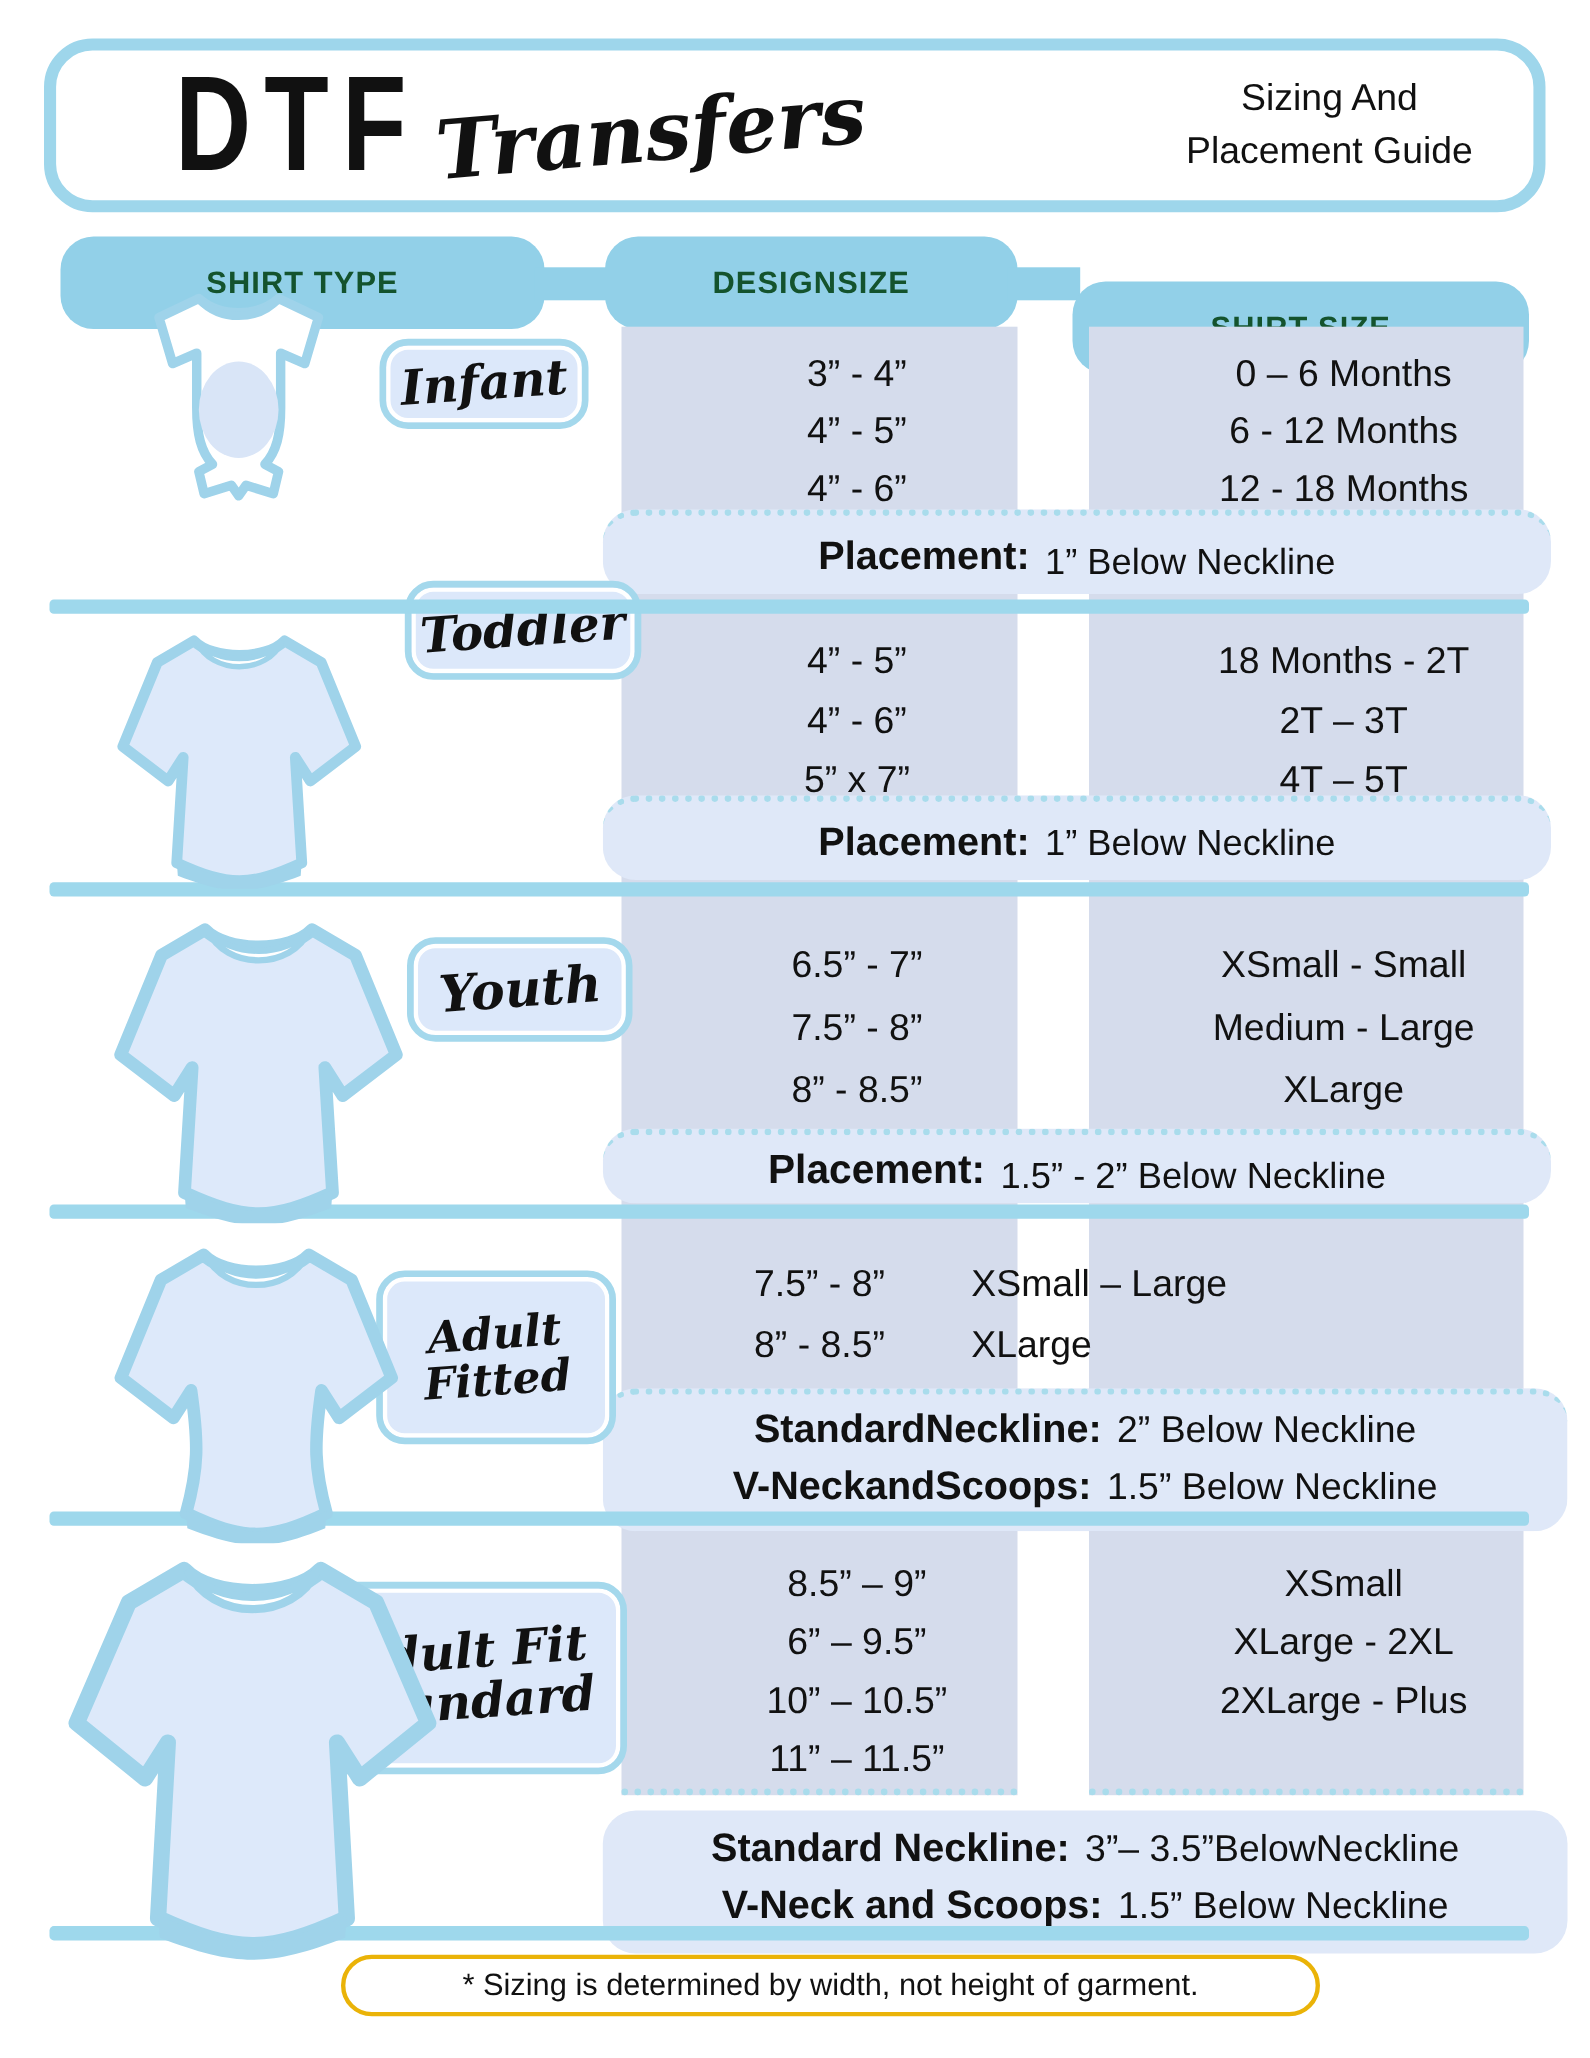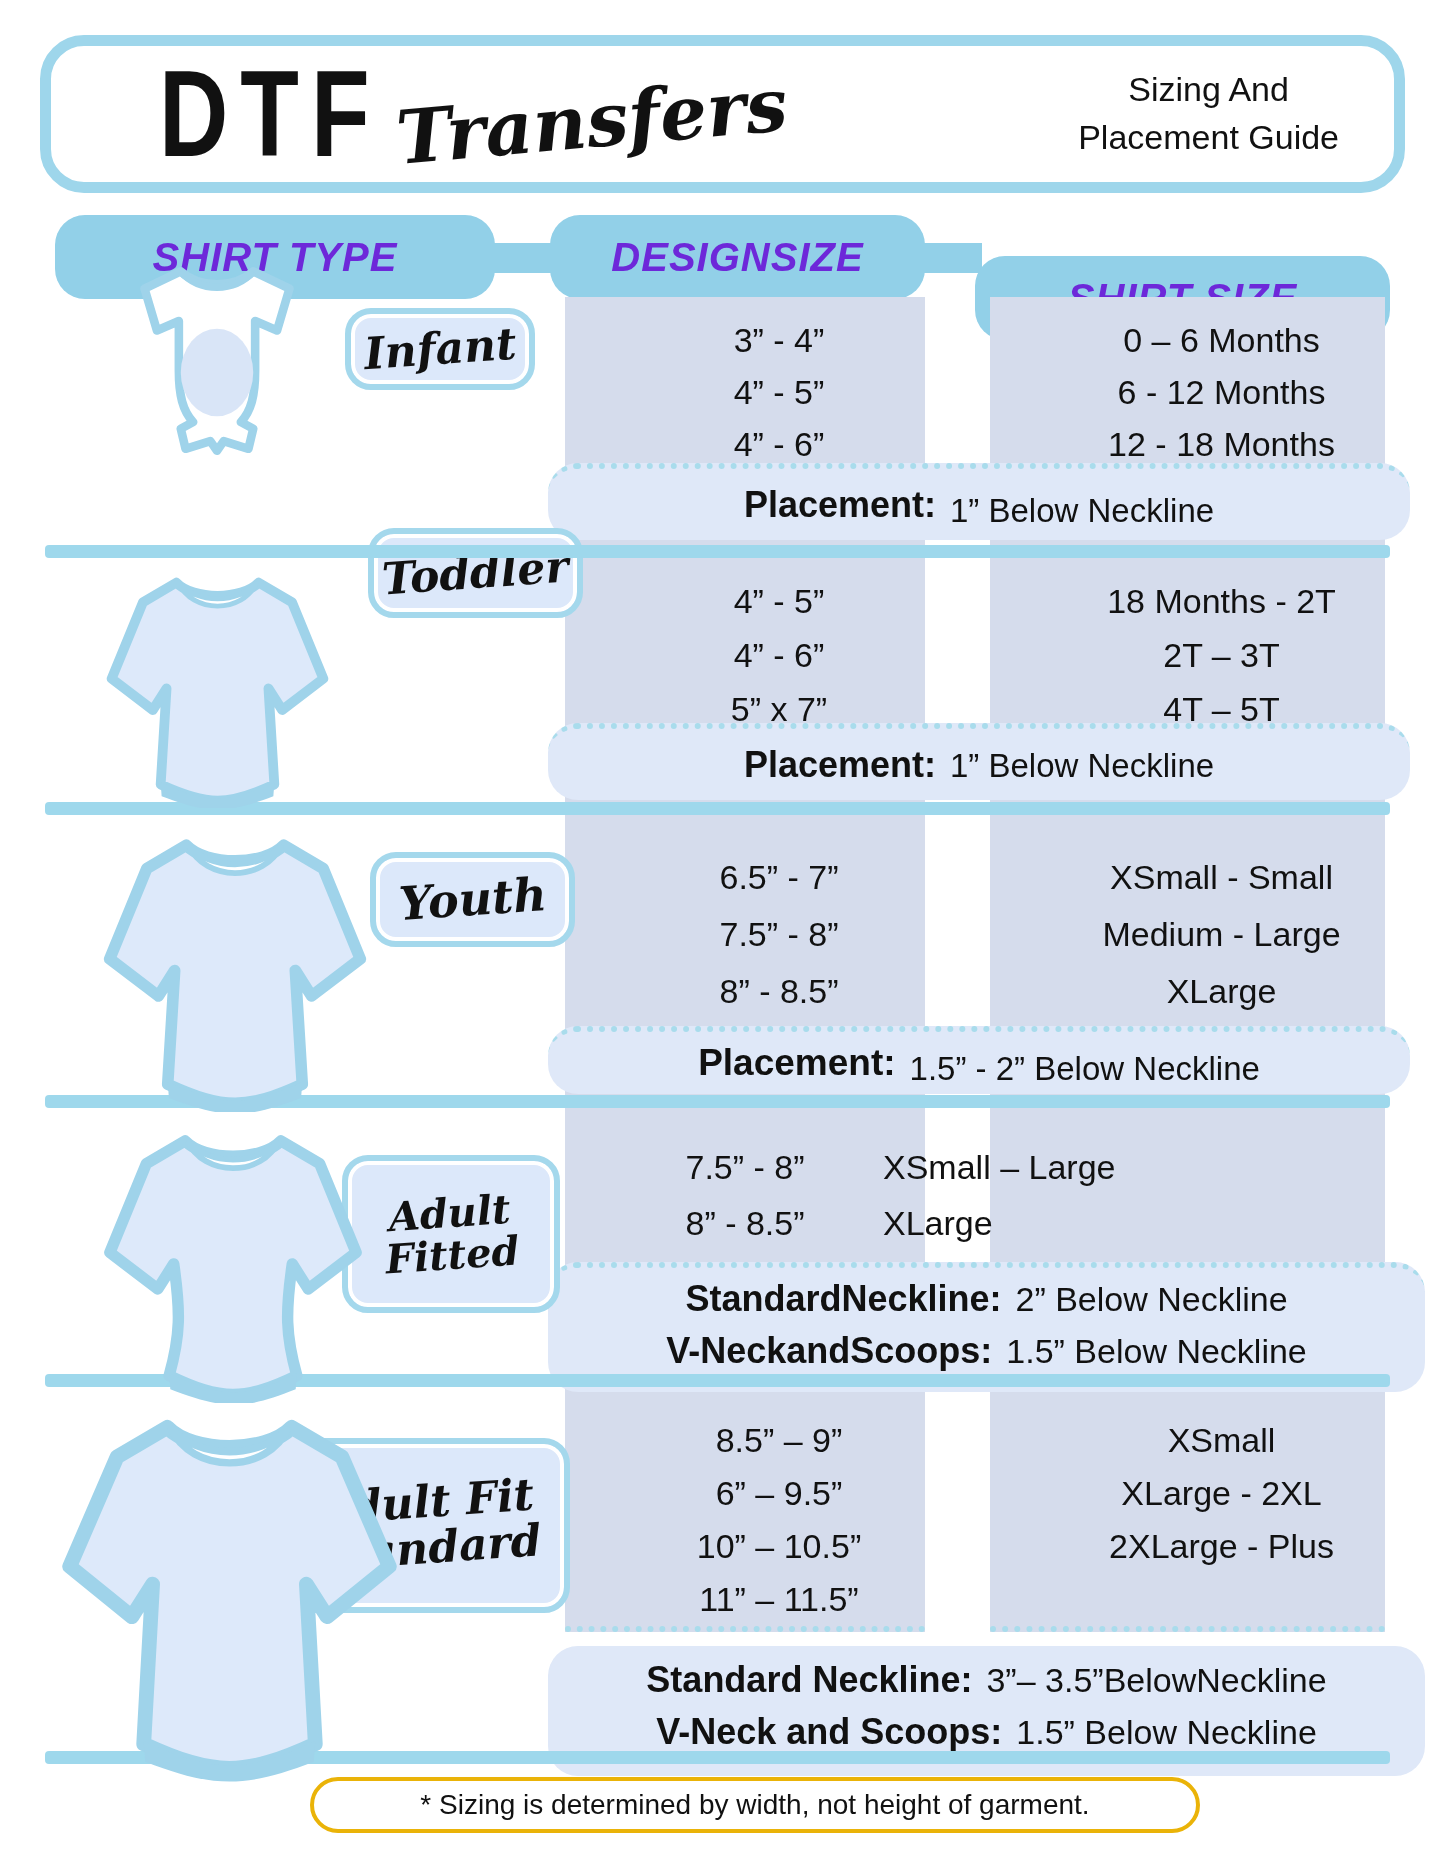--- a/index.html
+++ b/index.html
@@ -11,22 +11,22 @@
               border:11px solid #9ed6eb;border-radius:44px;background:#fff;
               box-sizing:border-box;display:flex;align-items:center;}
   .brand{font-family:"Liberation Sans",sans-serif;font-weight:600;font-size:96px;
          letter-spacing:12px;transform:scaleY(1.28);margin-left:108px;line-height:1;}
   .brand-script{font-family:"DejaVu Serif",serif;font-style:italic;font-weight:600;
                 font-size:74px;transform:rotate(-5deg);margin-left:14px;margin-top:14px;line-height:1;}
   .guide-title{margin-left:auto;margin-right:55px;text-align:center;font-size:34px;line-height:1.4;}
 
   
   .pill-header{position:absolute;top:215px;height:84px;background:#92d0e8;border-radius:30px;
-               display:flex;align-items:center;justify-content:center;color:#6d28d9;
-               font-weight:bold;font-size:40px;letter-spacing:1px;font-style:italic;}
+               display:flex;align-items:center;justify-content:center;color:#14532d;
+               font-weight:bold;font-size:28px;letter-spacing:1px;}
   .pill-shirt-type{left:55px;width:440px;}
   .pill-design-size{left:550px;width:375px;}
   .pill-shirt-size{left:975px;width:415px;margin-top:41px;}
   .connector{position:absolute;top:243px;height:30px;background:#92d0e8;}
   .conn1{left:486px;width:72px;}
   .conn2{left:916px;width:66px;}
 
   
   .band{position:absolute;top:297px;height:1335px;background:#d5dcec;z-index:10;
         border-bottom:6px dotted #a9dcec;box-sizing:border-box;}

